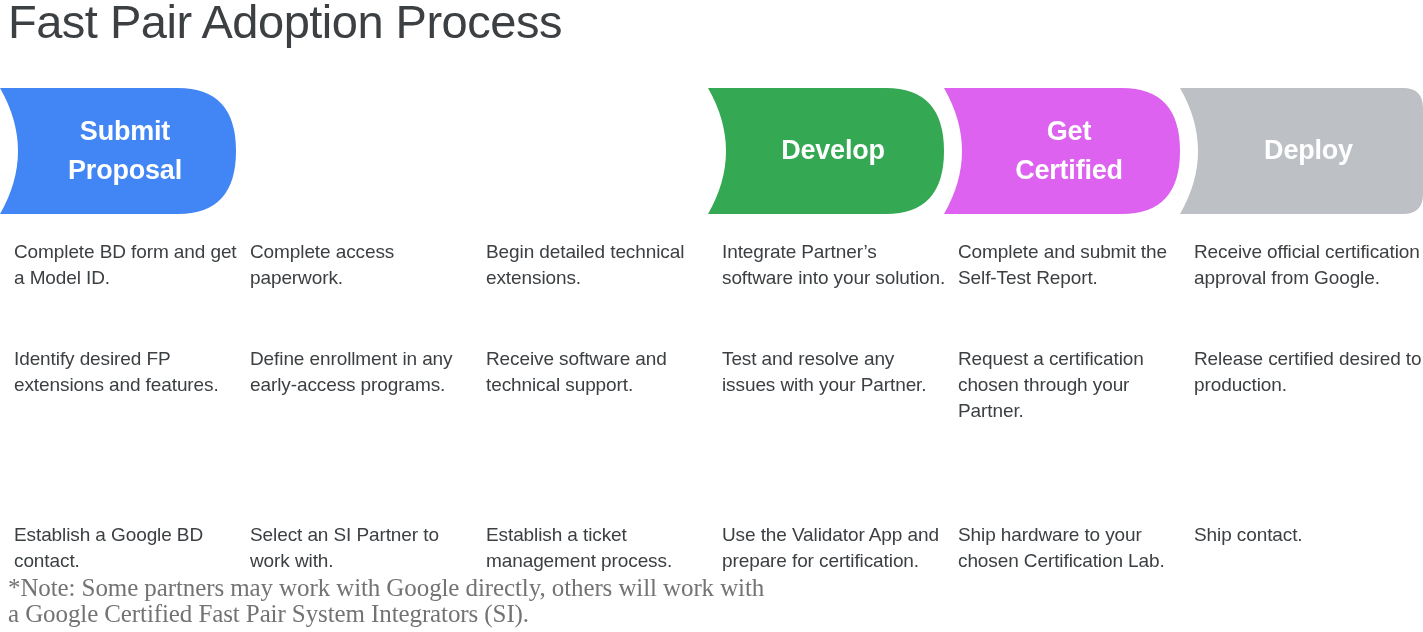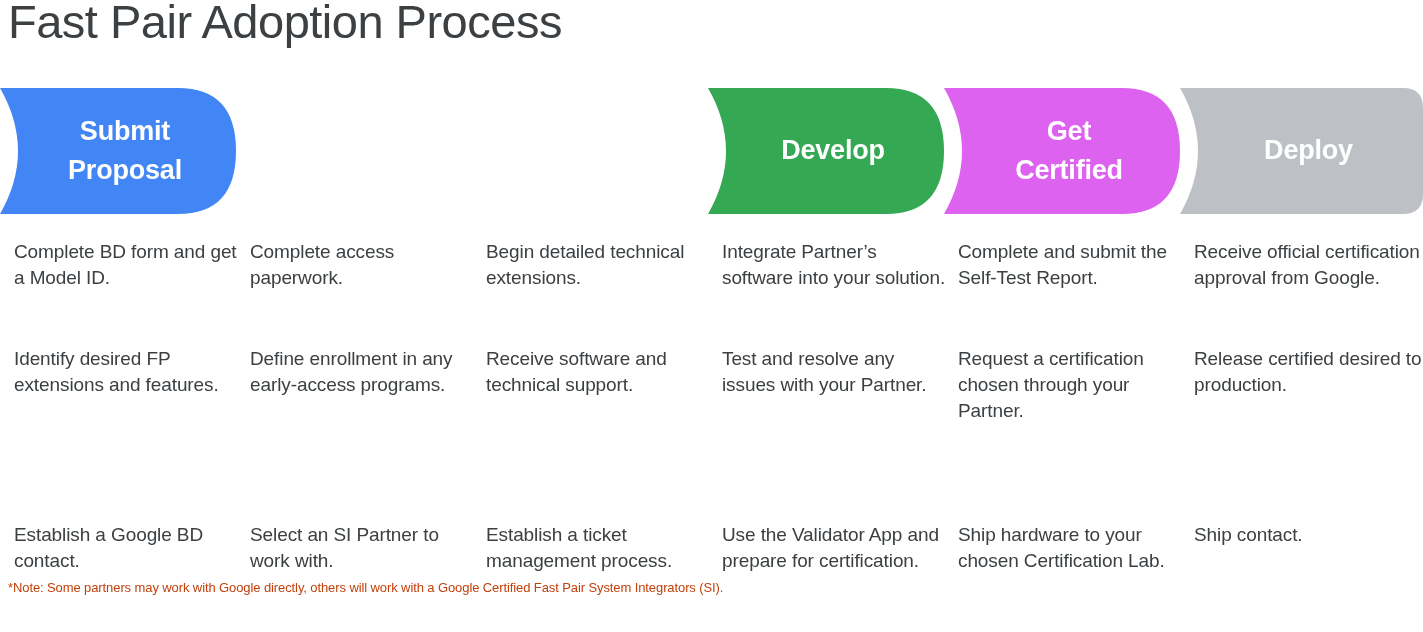--- a/index.html
+++ b/index.html
@@ -94,24 +94,25 @@
   .detail-row.r0 { top: 0px; }
   .detail-row.r1 { top: 107px; }
   .detail-row.r2 { top: 235px; margin-top: 48px; }
 
   
   #footnote {
     position: absolute;
     left: 8px;
     top: 575px;
     width: 760px;
-    font-size: 13px;
+    font-size: 25px;
     line-height: 26px;
-    color: #c2410c;
+    color: #737373;
     letter-spacing: -0.1px;
+    font-family: Liberation Serif, serif;
   }
 </style>
 </head>
 <body>
 
 <div id="page-title">Fast Pair Adoption Process</div>
 
 <div id="process-banner">
 
   <div class="stage" style="left:0px;">

